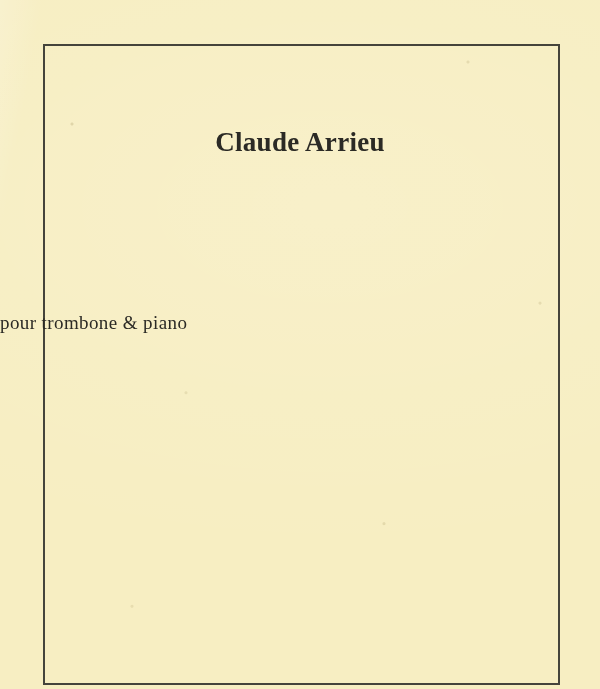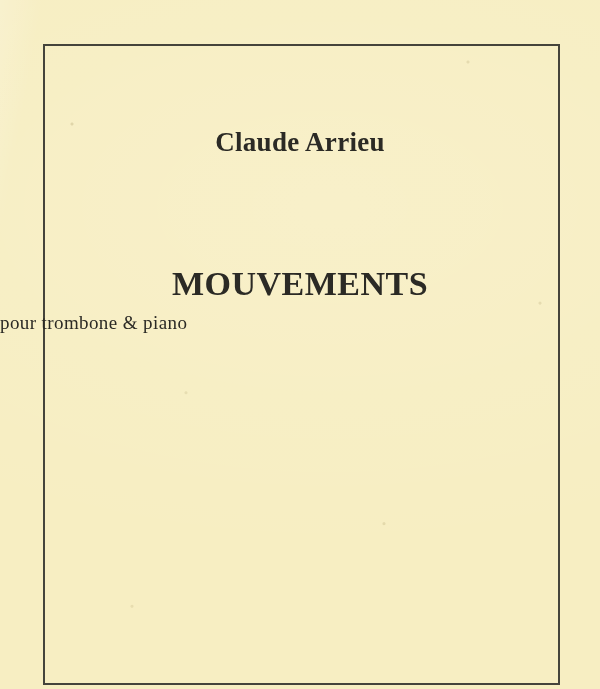--- a/index.html
+++ b/index.html
@@ -78,15 +78,14 @@
     font-weight: normal;
     letter-spacing: 0.4px;
   }
 </style>
 </head>
 <body>
 
 <div class="page">
   <div class="frame"></div>
   <div class="composer">Claude Arrieu</div>
-  <div class="title">MOUVEMENTS</div>
   <div class="subtitle">pour trombone &amp; piano</div>
 </div>
 
 </body></html>

